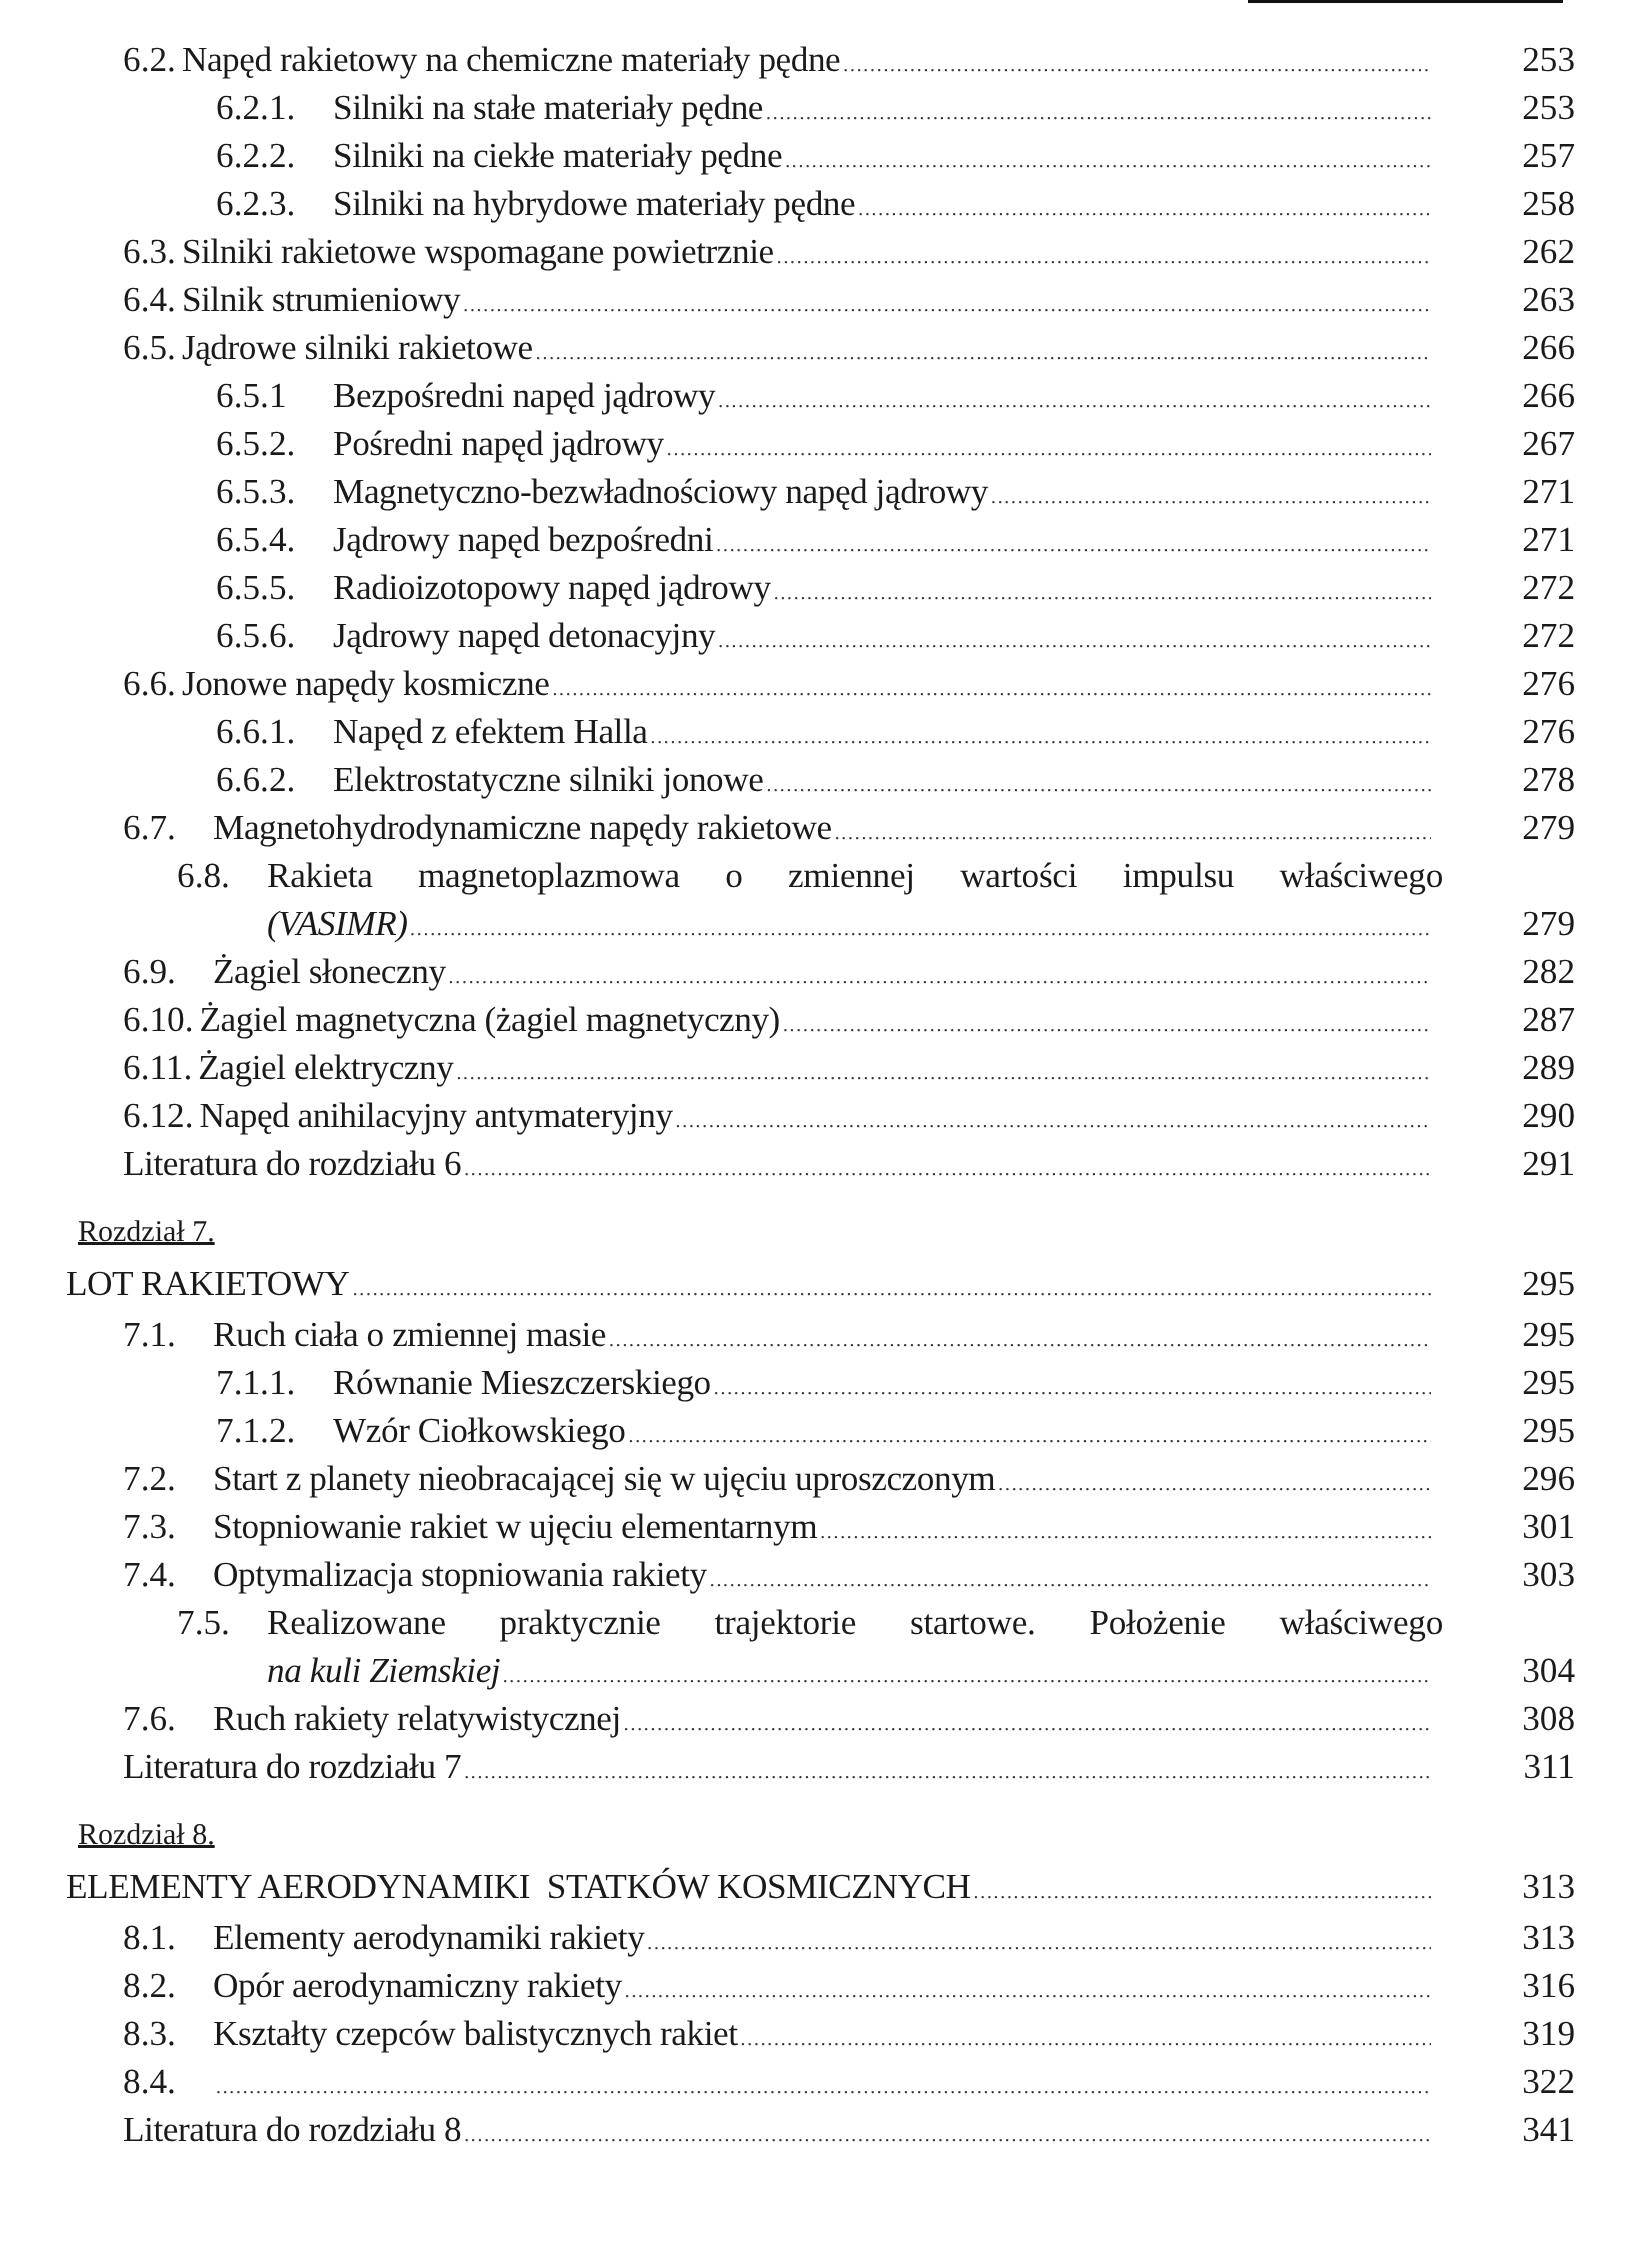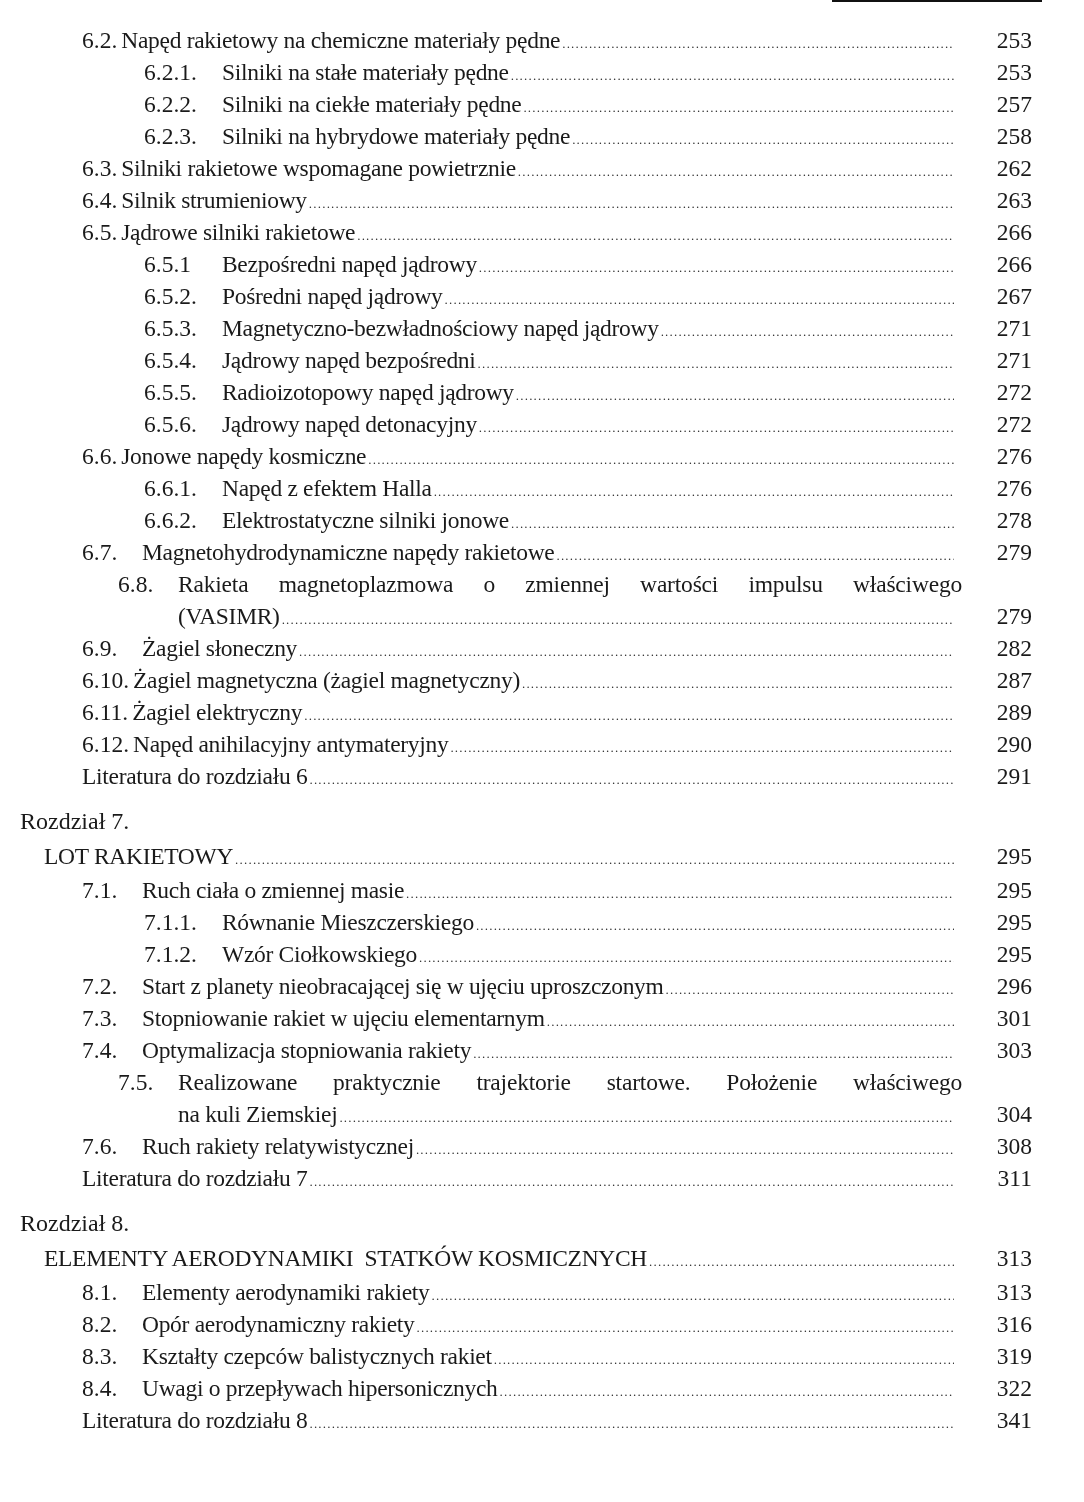--- a/index.html
+++ b/index.html
@@ -60,21 +60,21 @@
       font-size: 13px;
       letter-spacing: 1.2px;
       color: #333;
       margin-left: 2px;
     }
     .row .leader::after {
       content: "..................................................................................................................................................................................................................................";
     }
     .row .page {
       position: absolute;
-      right: 52px;
+      right: 34px;
       top: 0;
       width: 50px;
       text-align: right;
     }
     
     .lvl1 .entry { left: 82px; }
     .lvl1 .num { width: auto; margin-right: 4px; }
     .lvl1w .entry { left: 82px; }
     .lvl1w .num { width: 60px; }
     .lvl2 .entry { left: 144px; }
@@ -106,27 +106,29 @@
     .multi .wrap-second {
       position: relative;
       height: 32px;
     }
     .multi .wrap-second .entry {
       position: absolute;
       left: 142px;
       right: 130px;
       display: flex;
       align-items: baseline;
+      font-style: italic;
     }
     .chapter-label {
       position: relative;
       height: 34px;
       line-height: 34px;
-      font-size: 24px;
-      padding-left: 20px;
+      font-size: 20px;
+      padding-left: 52px;
+      text-decoration: underline;
     }
     .gap-before-chapter { height: 12px; }
     .chapter-title-row { height: 36px; line-height: 36px; }
   </style>
 </head>
 <body>
 
 <div class="top-rule"></div>
 
 <div class="toc">
@@ -450,21 +452,20 @@
       <div class="entry">
           <span class="num">8.3.</span>
           <span class="title">Kształty czepców balistycznych rakiet</span>
           <span class="leader"></span>
         </div>
       <span class="page">319</span>
     </div>
     <div class="row lvl1w">
       <div class="entry">
           <span class="num">8.4.</span>
-          <span class="title">Uwagi o przepływach hipersonicznych</span>
           <span class="leader"></span>
         </div>
       <span class="page">322</span>
     </div>
     <div class="row lvlLit">
       <div class="entry">
           <span class="title">Literatura do rozdziału 8</span>
           <span class="leader"></span>
         </div>
       <span class="page">341</span>

